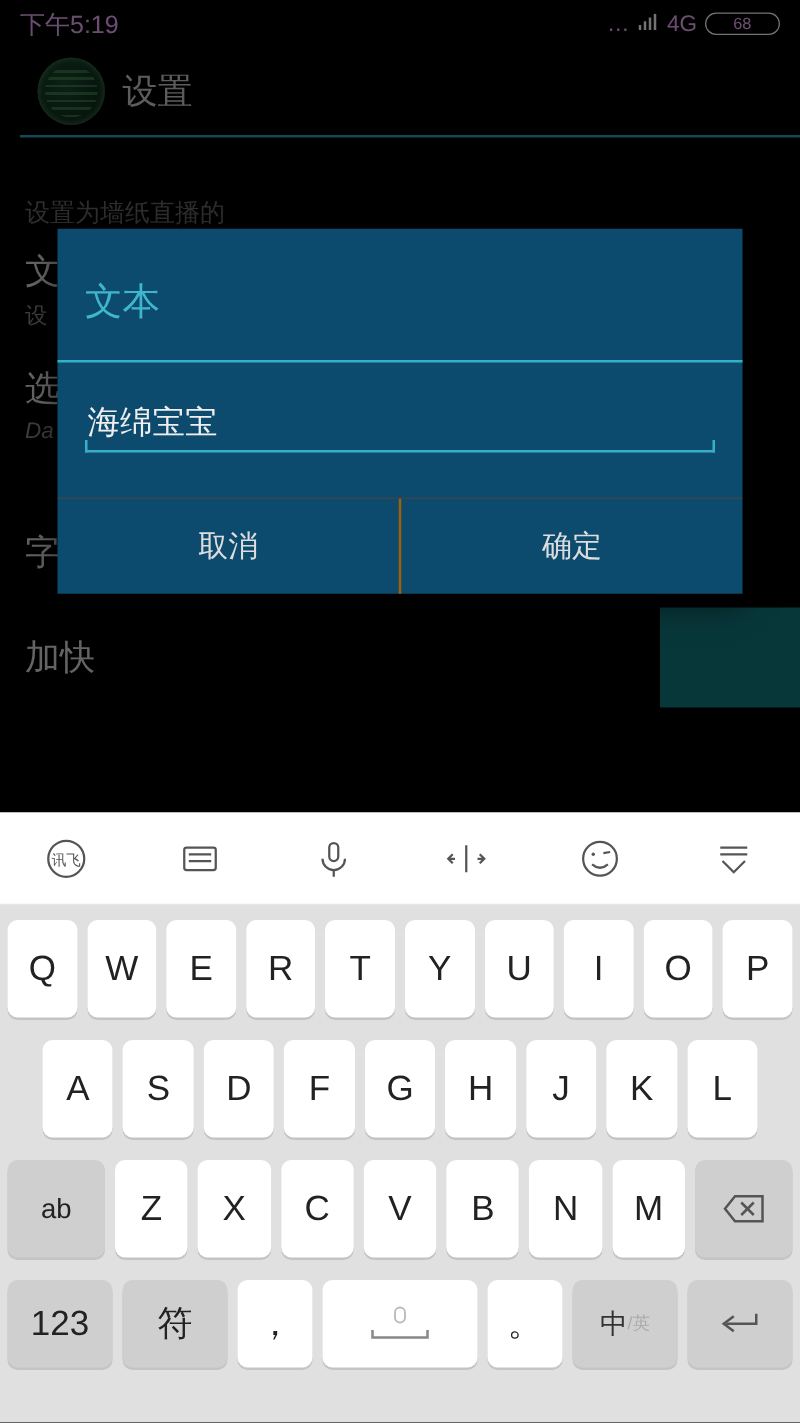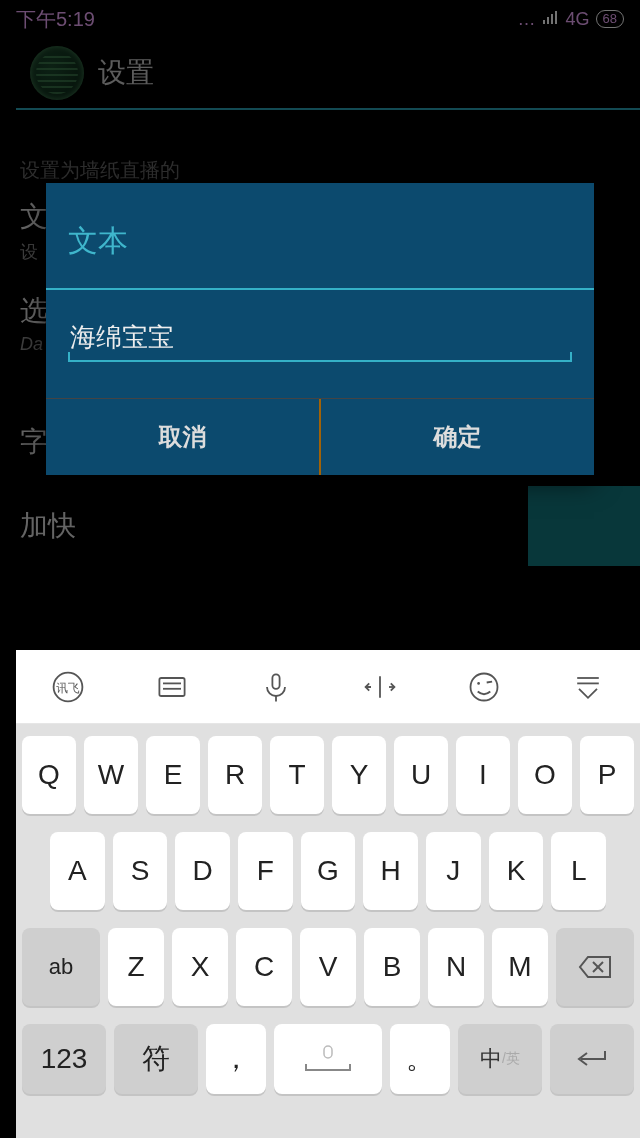--- a/index.html
+++ b/index.html
@@ -2,21 +2,21 @@
 <html><head>
 <meta charset="utf-8">
 <style>
   * { margin: 0; padding: 0; box-sizing: border-box; }
   html, body { width: 640px; height: 1138px; overflow: hidden; font-family: -apple-system, "Helvetica Neue", sans-serif; }
   body { background: #000; color: #ddd; position: relative; }
 
   
   .status-bar { height: 38px; display: flex; align-items: center; justify-content: space-between; padding: 0 16px; font-size: 20px; color: #f0abfc; }
   .status-right { display: flex; align-items: center; gap: 6px; font-size: 18px; }
-  .battery { border: 1.5px solid #fff; border-radius: 10px; padding: 0 6px; font-size: 13px; line-height: 16px; }
+  .battery { border: 1.5px solid #fff; border-radius: 10px; padding: 0 22px; font-size: 13px; line-height: 16px; }
 
   
   .app-bar { height: 72px; display: flex; align-items: center; gap: 14px; padding: 0 14px; border-bottom: 2px solid #2aa5b8; margin-left: 16px; }
   .app-icon { width: 54px; height: 54px; border-radius: 50%; background: radial-gradient(circle at 40% 40%,#1c4a2e,#0a2014); box-shadow: inset 0 0 6px #4a8a5a; position: relative; overflow: hidden; }
   .app-icon::after { content: ""; position: absolute; inset: 6px; background: repeating-linear-gradient(0deg,#5aa86a 0 2px,transparent 2px 6px); border-radius: 50%; opacity: .5; }
   .app-title { font-size: 28px; color: #ccc; }
 
   
   .bg-list { position: absolute; top: 128px; left: 0; right: 0; padding: 0 20px; color: #666; }
   .bg-section { font-size: 20px; margin-top: 29px; }
@@ -37,26 +37,26 @@
     font-size: 26px; padding: 6px 2px 8px; outline: none;
     border-bottom: 2px solid #35b1c7;
     font-family: Liberation Serif, serif;
   }
   .input-wrap { position: relative; }
   .input-wrap::before, .input-wrap::after {
     content: ""; position: absolute; bottom: 0; width: 2px; height: 10px; background: #35b1c7;
   }
   .input-wrap::before { left: 0; }
   .input-wrap::after { right: 0; }
-  .dialog-actions { display: flex; border-top: 1px solid #444; font-weight: bold; }
+  .dialog-actions { display: flex; border-top: 1px solid #444; }
   .dialog-btn { flex: 1; text-align: center; padding: 22px 0; font-size: 24px; color: #ddd; }
   .dialog-btn + .dialog-btn { border-left: 2px solid #a16207; }
 
   
-  .keyboard { position: absolute; bottom: 0; left: 16px; right: 0; height: 488px; background: #f2f2f2; display: flex; flex-direction: column; }
+  .keyboard { position: absolute; bottom: 0; left: 0; right: 0; height: 488px; background: #f2f2f2; display: flex; flex-direction: column; }
   .kb-toolbar { height: 74px; background: #fff; display: flex; align-items: center; justify-content: space-around; border-bottom: 1px solid #e6e6e6; }
   .kb-tool { width: 44px; height: 44px; display: flex; align-items: center; justify-content: center; color: #555; }
   .kb-tool svg { width: 36px; height: 36px; stroke: #555; fill: none; stroke-width: 2; }
   .kb-rows { flex: 1; background: #e0e0e0; padding: 12px 6px 6px; display: flex; flex-direction: column; gap: 18px; }
   .kb-row { display: flex; gap: 8px; justify-content: center; }
   .key { background: #fff; border-radius: 8px; height: 78px; display: flex; align-items: center; justify-content: center; font-size: 28px; color: #222; box-shadow: 0 2px 0 rgba(0,0,0,.12); }
   .key.letter { flex: 1; }
   .key.fn { background: #cfcfcf; }
   .row2 { padding: 0 28px; }
   .row3 .key.fn { width: 78px; flex: none; }

